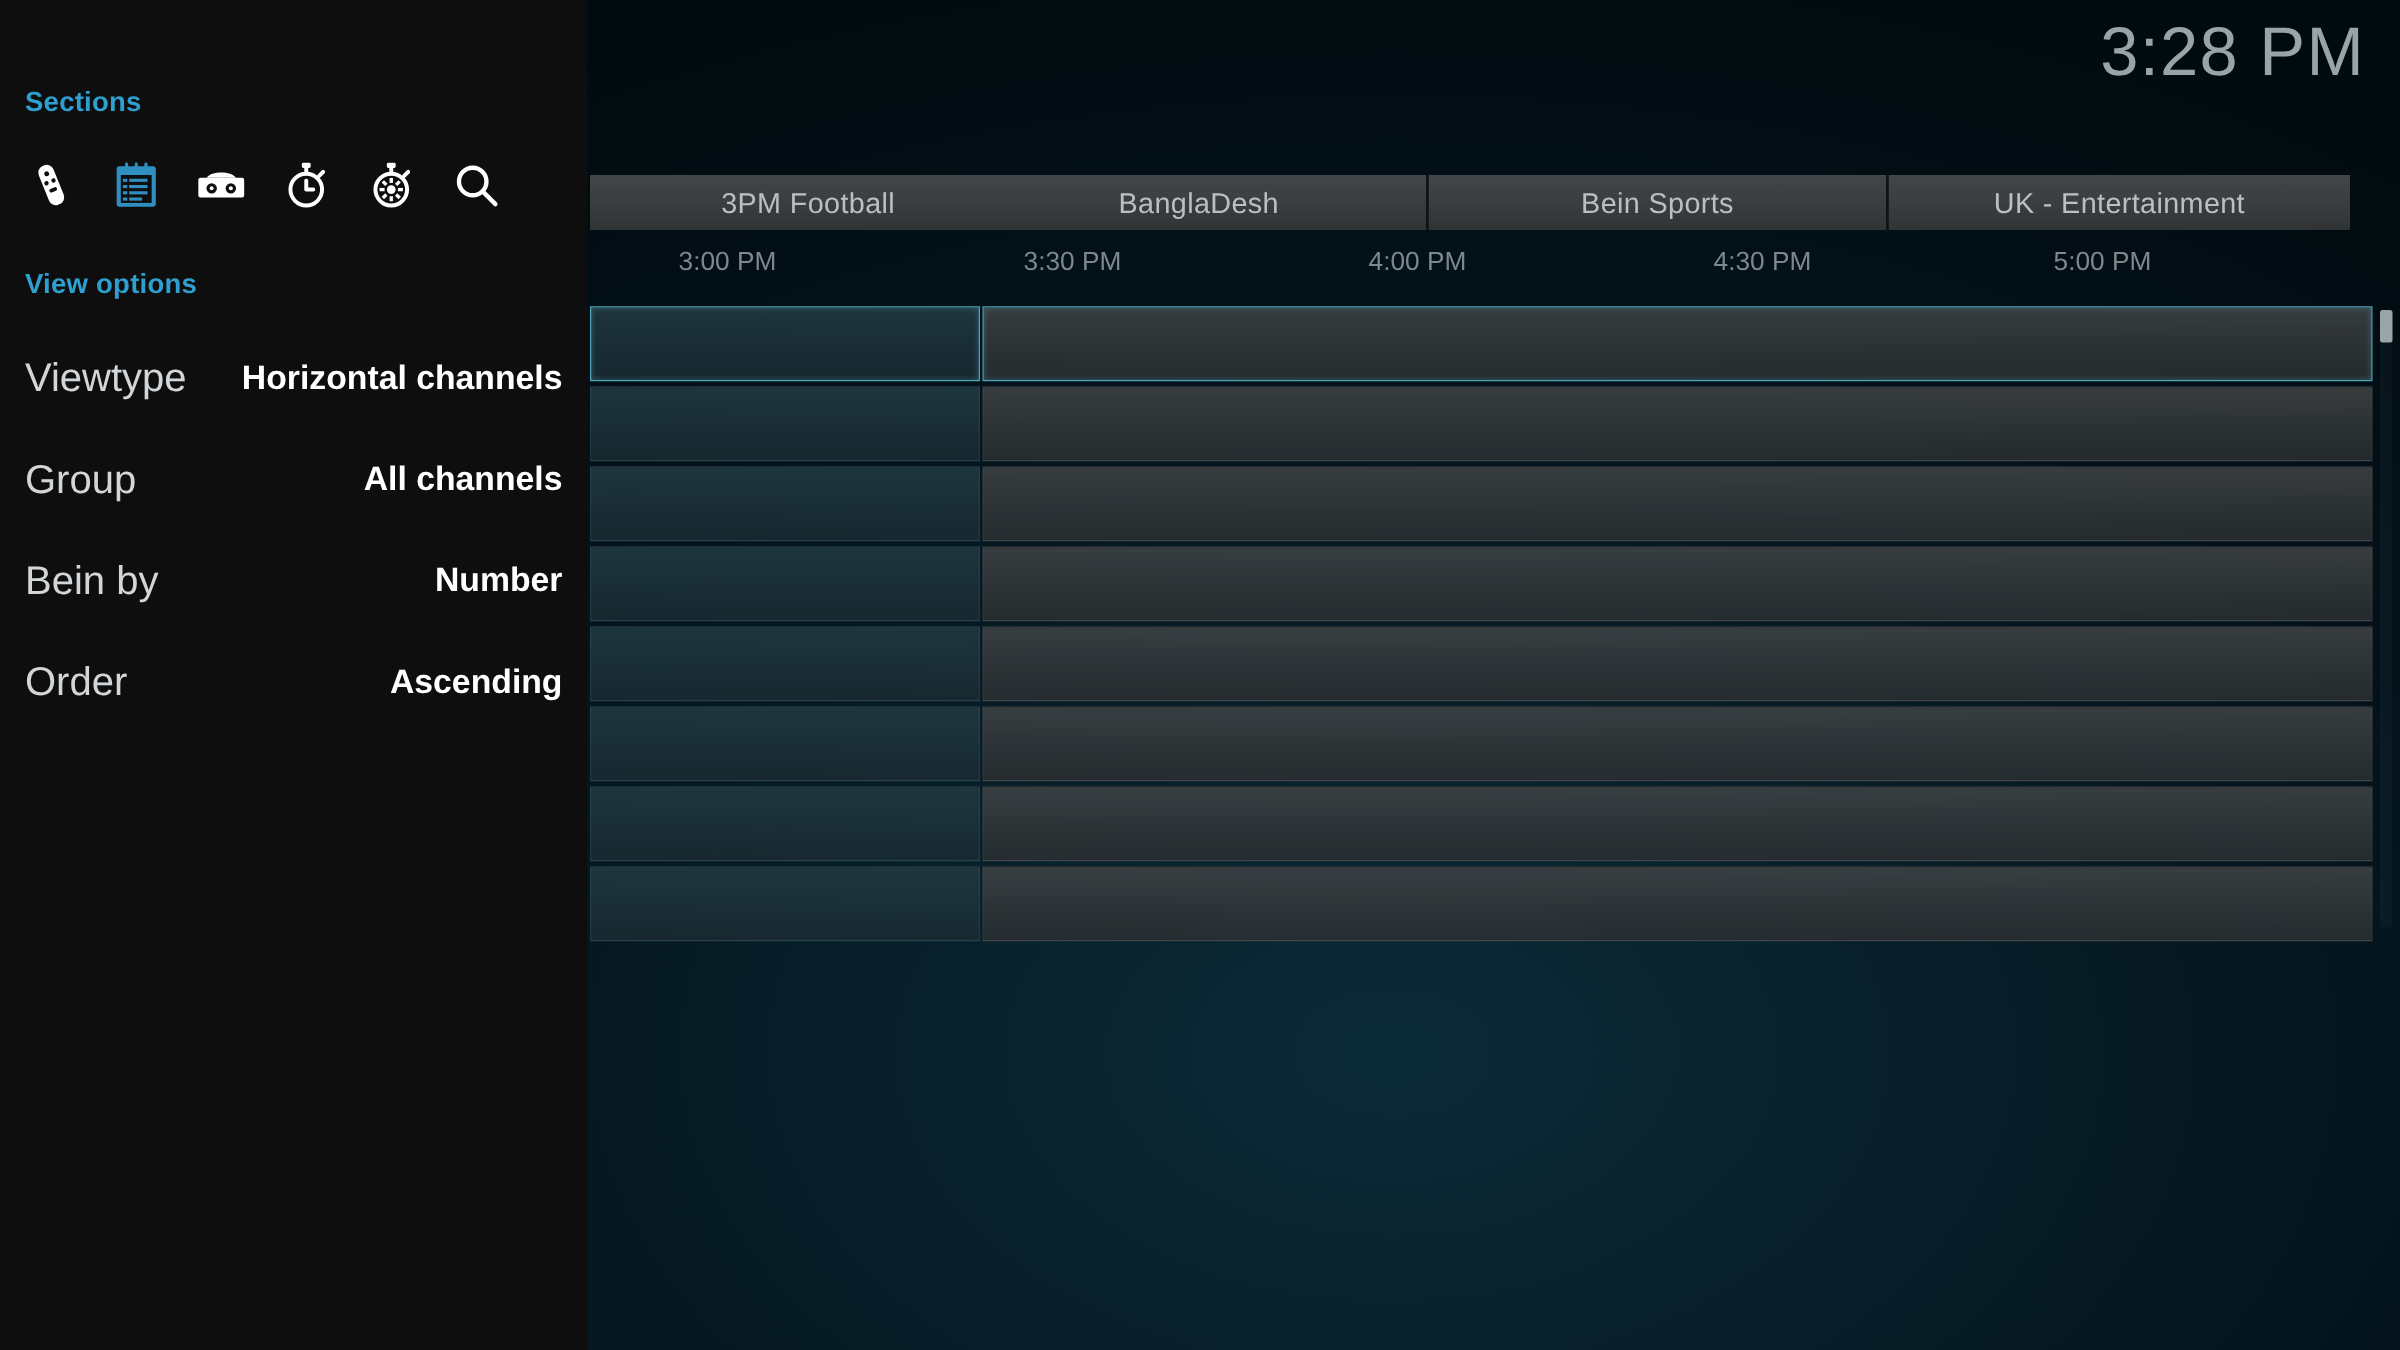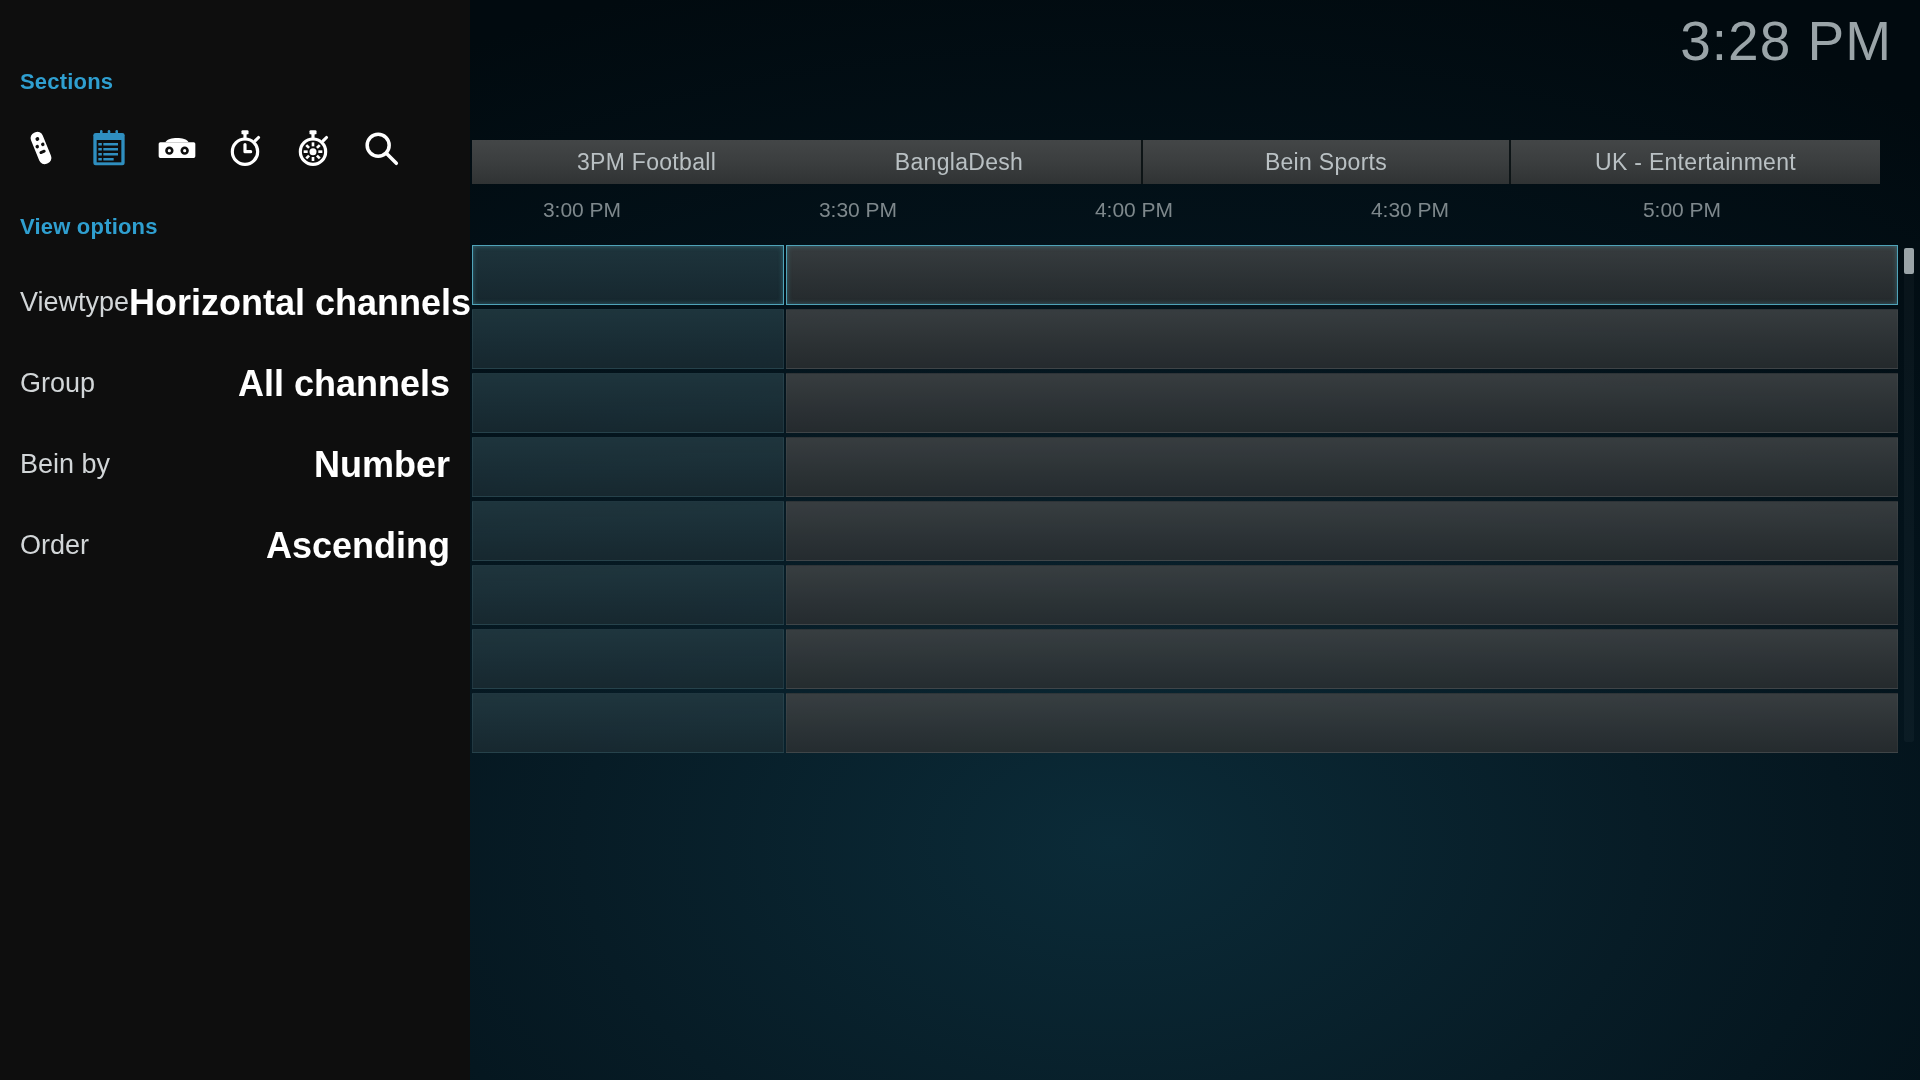--- a/index.html
+++ b/index.html
@@ -147,28 +147,28 @@
     position:absolute; left:0; top:262px; width:470px;
   }
   .opt-row {
     position:relative;
     height:81px;
     display:flex; align-items:center;
     padding:0 20px;
   }
   .opt-label {
     color:#d2d6d8;
-    font-size:27px;
+    font-size:32px;
     font-weight:300;
     white-space:nowrap;
   }
   .opt-value {
     margin-left:auto;
     color:#ffffff;
-    font-size:36px;
+    font-size:27px;
     font-weight:bold;
     white-space:nowrap;
   }
 </style>
 </head>
 <body>
 
 <div id="app">
 
   <div class="epg-wrap">

